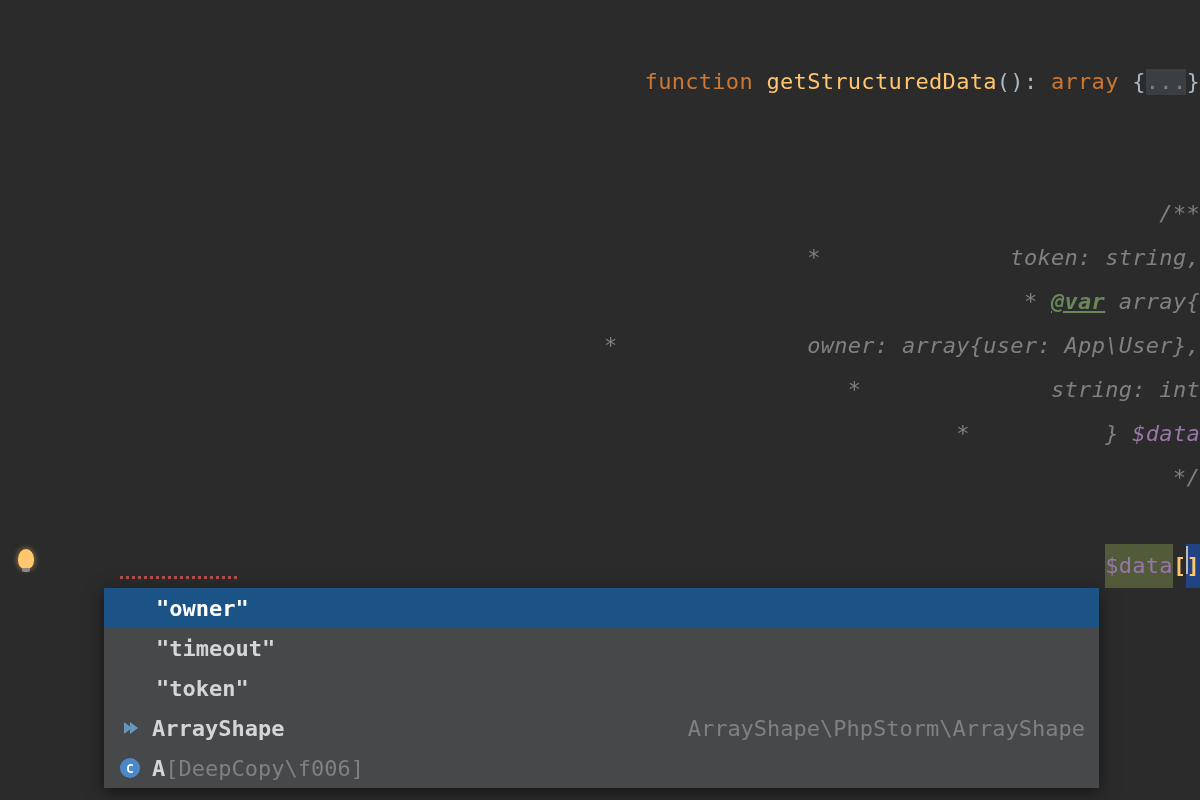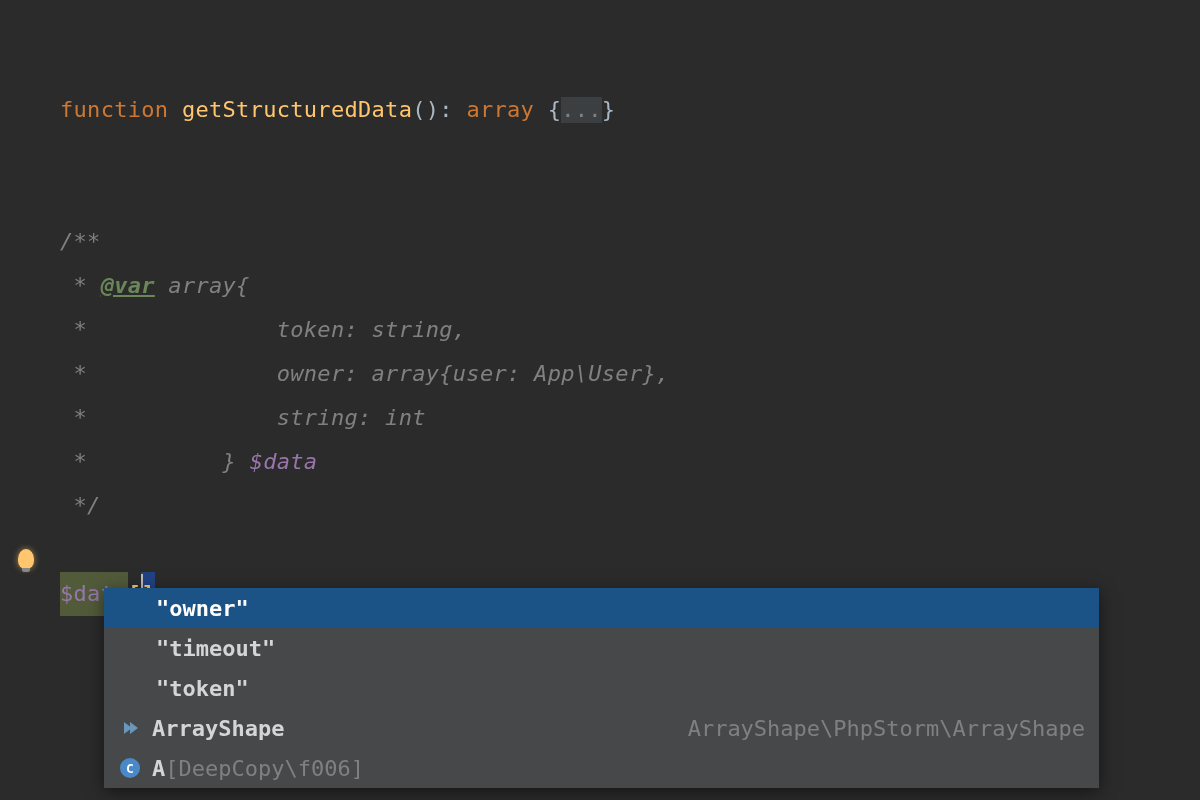--- a/index.html
+++ b/index.html
@@ -10,23 +10,24 @@
     body {
       background: #2b2b2b;
       font-family: 'Menlo', 'Consolas', 'Monaco', monospace;
       font-size: 22px;
       width: 1200px;
       height: 800px;
       overflow: hidden;
       position: relative;
     }
     .editor {
-      padding: 88px 0 0 60px;
+      padding: 60px 0 0 60px;
       line-height: 44px;
       letter-spacing: 0.3px;
+      text-align: right;
     }
     .line {
       white-space: pre;
       position: relative;
     }
     .keyword { color: #cc7832; }
     .fn-name { color: #ffc66d; }
     .paren { color: #a9b7c6; }
     .type { color: #cc7832; }
     .brace { color: #a9b7c6; }
@@ -189,22 +190,22 @@
 
 <div class="bulb-gutter">
   <div class="bulb"></div>
 </div>
 
 <div class="editor">
   <div class="line"><span class="keyword">function</span> <span class="fn-name">getStructuredData</span><span class="paren">()</span><span class="paren">: </span><span class="type">array</span> <span class="brace">{</span><span class="folded">...</span><span class="brace">}</span></div>
   <div class="blank-line"></div>
   <div class="blank-line"></div>
   <div class="line"><span class="comment">/**</span></div>
+  <div class="line"><span class="comment"> *</span><span class="doctype">              token: string,</span></div>
   <div class="line"><span class="comment"> *</span> <span class="doctag">@var</span><span class="doctype"> array{</span></div>
-  <div class="line"><span class="comment"> *</span><span class="doctype">              token: string,</span></div>
   <div class="line"><span class="comment"> *</span><span class="doctype">              owner: array{user: App\User},</span></div>
   <div class="line"><span class="comment"> *</span><span class="doctype">              string: int</span></div>
   <div class="line"><span class="comment"> *</span><span class="doctype">          } </span><span class="docvar">$data</span></div>
   <div class="line"><span class="comment"> */</span></div>
   <div class="blank-line"></div>
   <div class="line caret-line"><span class="data-highlight"><span class="var">$data</span></span><span class="bracket-y">[</span><span class="caret-box"><span class="caret"></span><span class="bracket-y">]</span></span>
     <div class="squiggle"></div>
   </div>
 </div>
 

